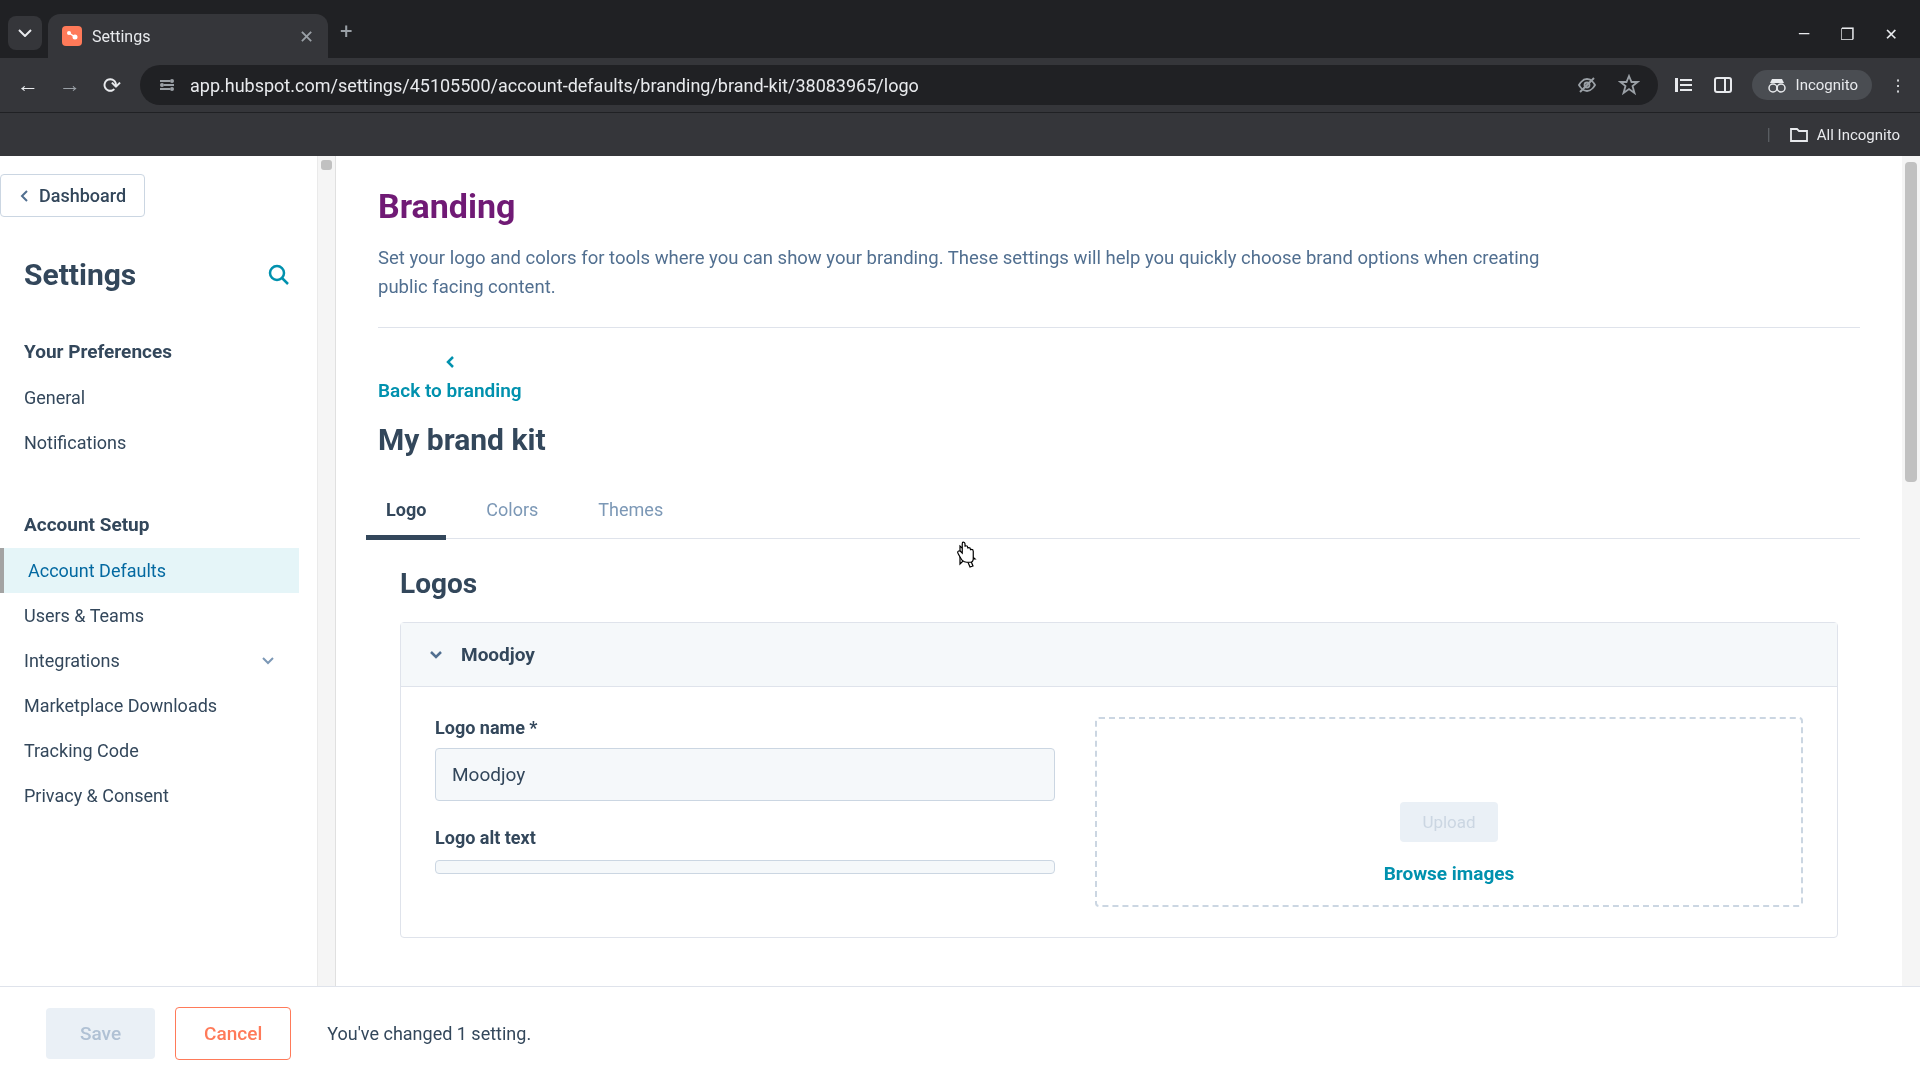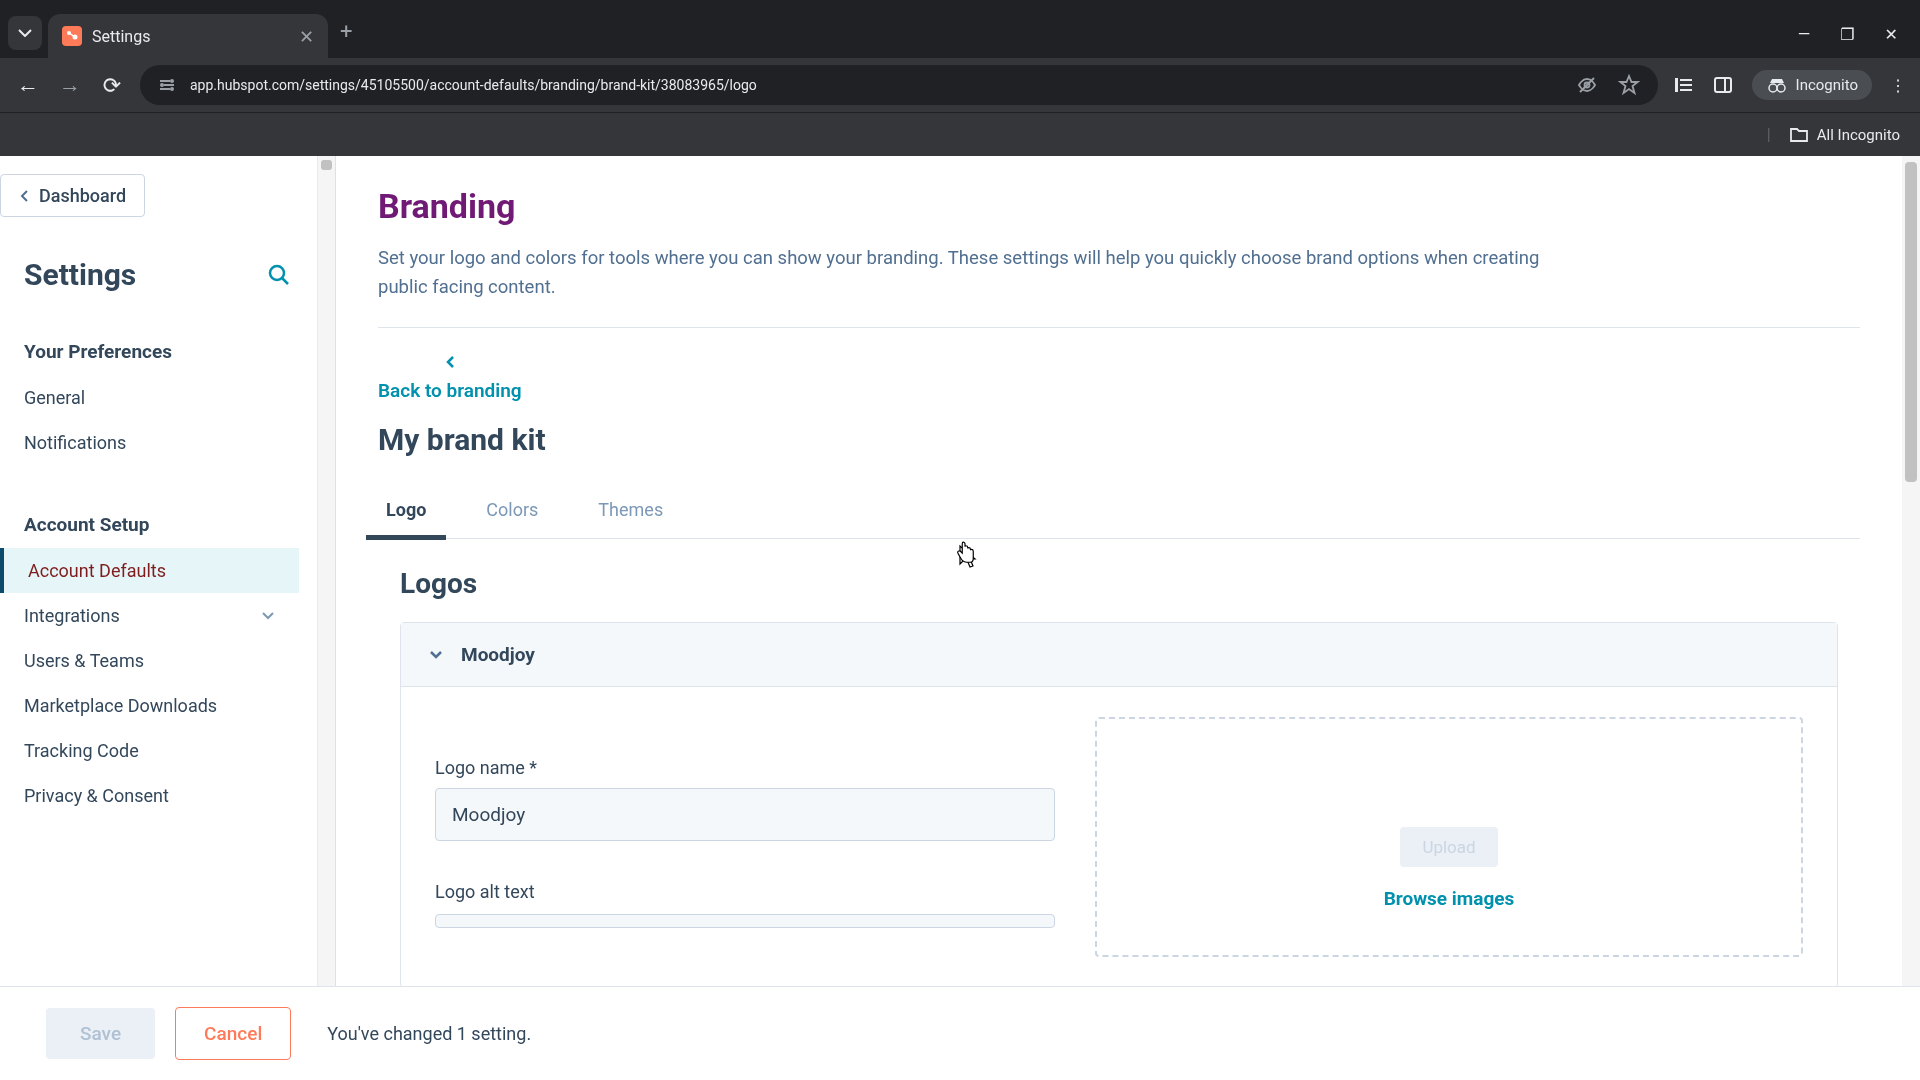--- a/index.html
+++ b/index.html
@@ -13,21 +13,21 @@
 .tab-favicon { width: 20px; height: 20px; background: #ff7a59; border-radius: 4px; display: flex; align-items: center; justify-content: center; }
 .tab-title { color: #e8eaed; font-size: 16px; flex: 1; }
 .tab-close { color: #9aa0a6; font-size: 18px; cursor: pointer; }
 .new-tab { color: #9aa0a6; font-size: 22px; margin-left: 12px; margin-bottom: 10px; cursor: pointer; }
 .window-controls { margin-left: auto; display: flex; gap: 30px; padding-right: 22px; padding-bottom: 14px; color: #e8eaed; }
 .window-controls span { font-size: 16px; cursor: pointer; }
 
 .toolbar { background: #35363a; height: 54px; display: flex; align-items: center; padding: 0 14px; gap: 14px; }
 .nav-btn { color: #9aa0a6; font-size: 22px; cursor: pointer; width: 28px; text-align: center; }
 .nav-btn.active { color: #e8eaed; }
-.url-bar { flex: 1; background: #202124; border-radius: 24px; height: 40px; display: flex; align-items: center; padding: 0 18px; gap: 14px; color: #e8eaed; font-size: 14px; }
+.url-bar { flex: 1; background: #202124; border-radius: 24px; height: 40px; display: flex; align-items: center; padding: 0 18px; gap: 14px; color: #e8eaed; font-size: 18px; }
 .site-icon { color: #9aa0a6; font-size: 16px; }
 .url-text { flex: 1; }
 .url-actions { display: flex; gap: 20px; color: #9aa0a6; align-items: center; }
 .toolbar-right { display: flex; gap: 18px; align-items: center; color: #e8eaed; }
 .incognito-badge { background: #4a4d52; border-radius: 20px; padding: 6px 14px; display: flex; align-items: center; gap: 8px; font-size: 15px; }
 
 .bookmarks-bar { background: #35363a; height: 44px; display: flex; align-items: center; justify-content: flex-end; padding: 0 20px; border-top: 1px solid #202124; }
 .bookmarks-item { display: flex; align-items: center; gap: 8px; color: #e8eaed; font-size: 15px; }
 
 
@@ -35,21 +35,21 @@
 .scrollbar-left { width: 18px; background: #f5f5f5; position: relative; border-right: 1px solid #e0e0e0; }
 .scrollbar-thumb { position: absolute; left: 3px; right: 3px; top: 6px; height: 8px; background: #c1c1c1; border-radius: 3px; }
 
 .sidebar { width: 318px; padding: 18px 18px 18px 0; border-right: 1px solid #eaeaea; position: relative; overflow: hidden; }
 .dashboard-btn { border: 1.5px solid #cbd6e2; border-radius: 4px; padding: 10px 18px; display: inline-flex; align-items: center; gap: 10px; margin-left: 0; font-size: 18px; color: #33475b; font-weight: 500; cursor: pointer; }
 .sidebar h2 { font-size: 30px; font-weight: 700; color: #33475b; margin: 40px 0 0 24px; display: flex; align-items: center; justify-content: space-between; }
 .search-icon { color: #0091ae; font-size: 22px; margin-right: 8px; }
 
 .section-header { font-size: 19px; font-weight: 700; color: #33475b; margin: 48px 0 12px 24px; }
 .nav-item { padding: 12px 24px; font-size: 18px; color: #33475b; cursor: pointer; display: flex; align-items: center; justify-content: space-between; }
-.nav-item.active { background: #e5f5f8; border-left: 4px solid #0c4a6e; color: #7f1d1d; }
+.nav-item.active { background: #e5f5f8; border-left: 4px solid #a3a3a3; color: #0369a1; }
 
 .sidebar-scroll-indicator { position: absolute; bottom: 8px; right: 12px; color: #7c98b6; font-size: 14px; }
 
 .main { flex: 1; padding: 30px 60px 0 42px; overflow-y: auto; position: relative; }
 .main h1 { font-size: 34px; font-weight: 700; color: #701a75; margin-bottom: 18px; }
 .description { font-size: 18.5px; color: #516f90; line-height: 1.55; max-width: 1210px; }
 .divider { border: none; border-top: 1px solid #dfe3eb; margin: 26px 0; }
 
 .back-link { color: #0091ae; font-size: 19px; font-weight: 600; display: inline-flex; align-items: center; gap: 10px; cursor: pointer; flex-direction: column; }
 .subheading { font-size: 30px; font-weight: 700; color: #33475b; margin: 20px 0 28px; }
@@ -59,21 +59,21 @@
 .tab-item.active { color: #33475b; font-weight: 700; }
 .tab-item.active::after { content: ''; position: absolute; left: -12px; right: -12px; bottom: -2px; height: 5px; background: #33475b; }
 
 .section-title { font-size: 28px; font-weight: 700; color: #33475b; margin: 28px 0 22px 22px; }
 
 .accordion { border: 1.5px solid #dfe3eb; border-radius: 4px; margin: 0 22px; }
 .accordion-header { background: #f5f8fa; padding: 20px 28px; display: flex; align-items: center; gap: 18px; border-bottom: 1.5px solid #dfe3eb; cursor: pointer; }
 .accordion-title { font-size: 19px; font-weight: 700; color: #33475b; }
 .accordion-body { padding: 30px 34px; display: flex; gap: 40px; }
 .form-col { flex: 0 0 620px; }
-.form-label { font-size: 18px; color: #33475b; font-weight: 400; margin-bottom: 10px; display: block; margin-top: 40px; }
+.form-label { font-size: 18px; color: #33475b; font-weight: 700; margin-bottom: 10px; display: block; }
 .form-input { width: 100%; border: 1.5px solid #cbd6e2; border-radius: 4px; padding: 14px 16px; font-size: 19px; color: #33475b; background: #f5f8fa; }
 .form-group { margin-bottom: 26px; }
 
 .upload-area { flex: 1; border: 2px dashed #cbd6e2; border-radius: 4px; display: flex; flex-direction: column; align-items: center; justify-content: center; padding: 40px 20px 20px; gap: 20px; }
 .upload-btn { background: #eaf0f6; color: #cbd6e2; padding: 10px 22px; border-radius: 4px; font-size: 17px; margin-top: 43px; }
 .browse-link { color: #0091ae; font-size: 19px; font-weight: 700; cursor: pointer; }
 
 .cursor { position: absolute; left: 620px; top: 388px; width: 22px; height: 28px; z-index: 100; pointer-events: none; }
 
 
@@ -204,27 +204,27 @@
           </svg>
       </span>
     </h2>
 
     <div class="section-header">Your Preferences</div>
     <div class="nav-item">General</div>
     <div class="nav-item">Notifications</div>
 
     <div class="section-header">Account Setup</div>
     <div class="nav-item active">Account Defaults</div>
+    <div class="nav-item">Users &amp; Teams</div>
     <div class="nav-item">
       <span>Integrations</span>
       <svg width="14" height="10" viewBox="0 0 14 10">
           <path d="M2 2l5 5 5-5" stroke="#7c98b6" stroke-width="2" fill="none"></path>
         </svg>
     </div>
-    <div class="nav-item">Users &amp; Teams</div>
     <div class="nav-item">Marketplace Downloads</div>
     <div class="nav-item">Tracking Code</div>
     <div class="nav-item">Privacy &amp; Consent</div>
 
     <div class="sidebar-scroll-indicator">
       <svg width="14" height="10" viewBox="0 0 14 10">
           <path d="M2 2l5 5 5-5" stroke="#7c98b6" stroke-width="2" fill="none"></path>
         </svg>
     </div>
   </div>

